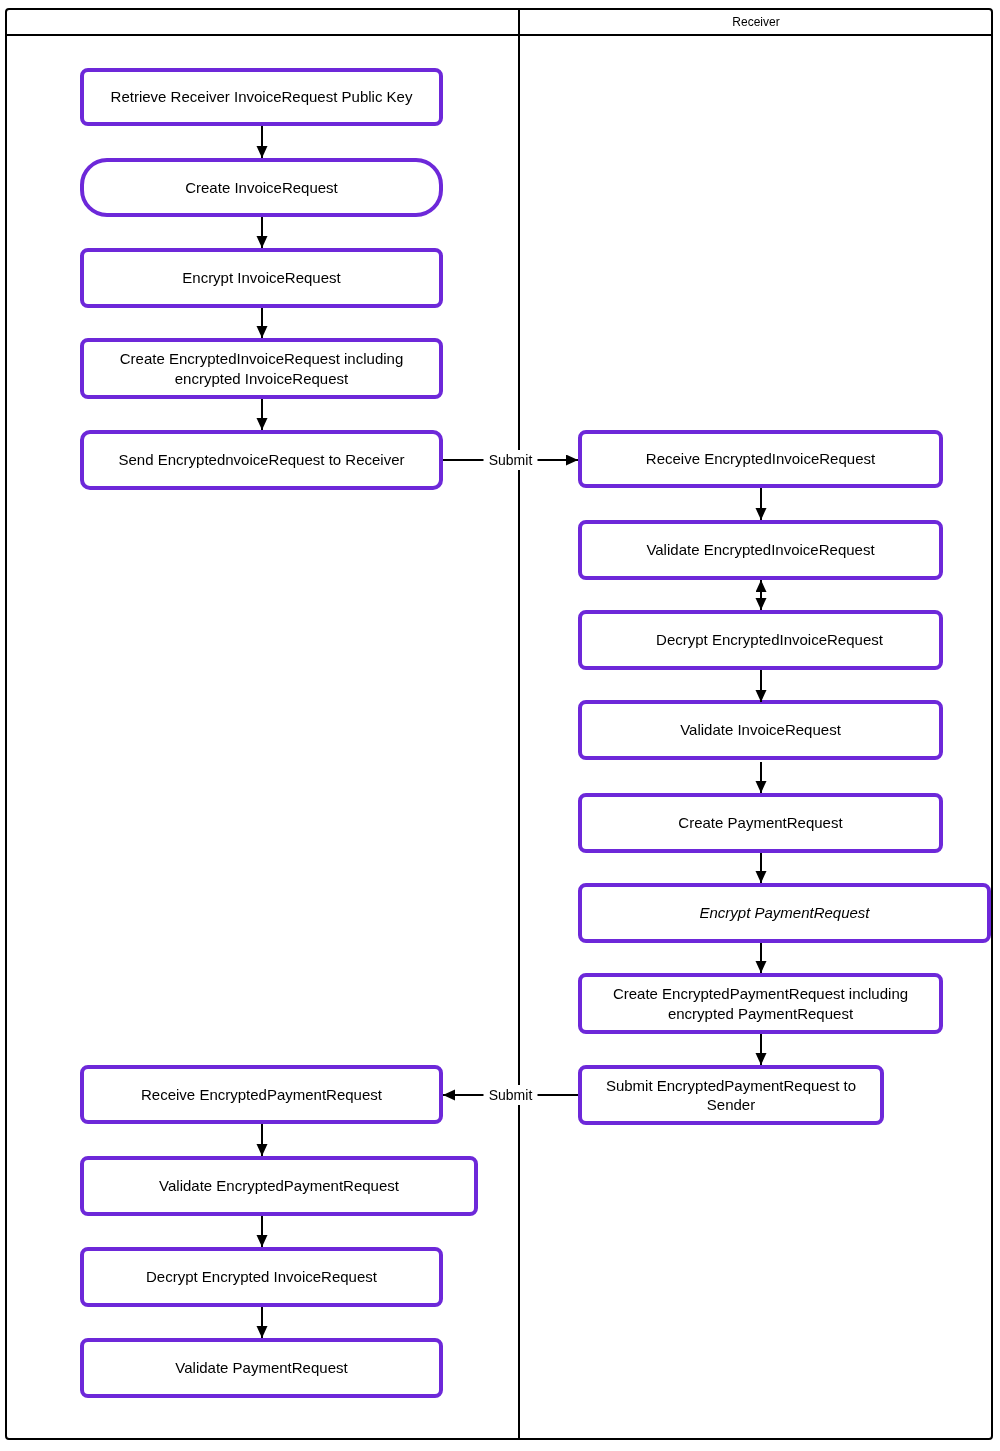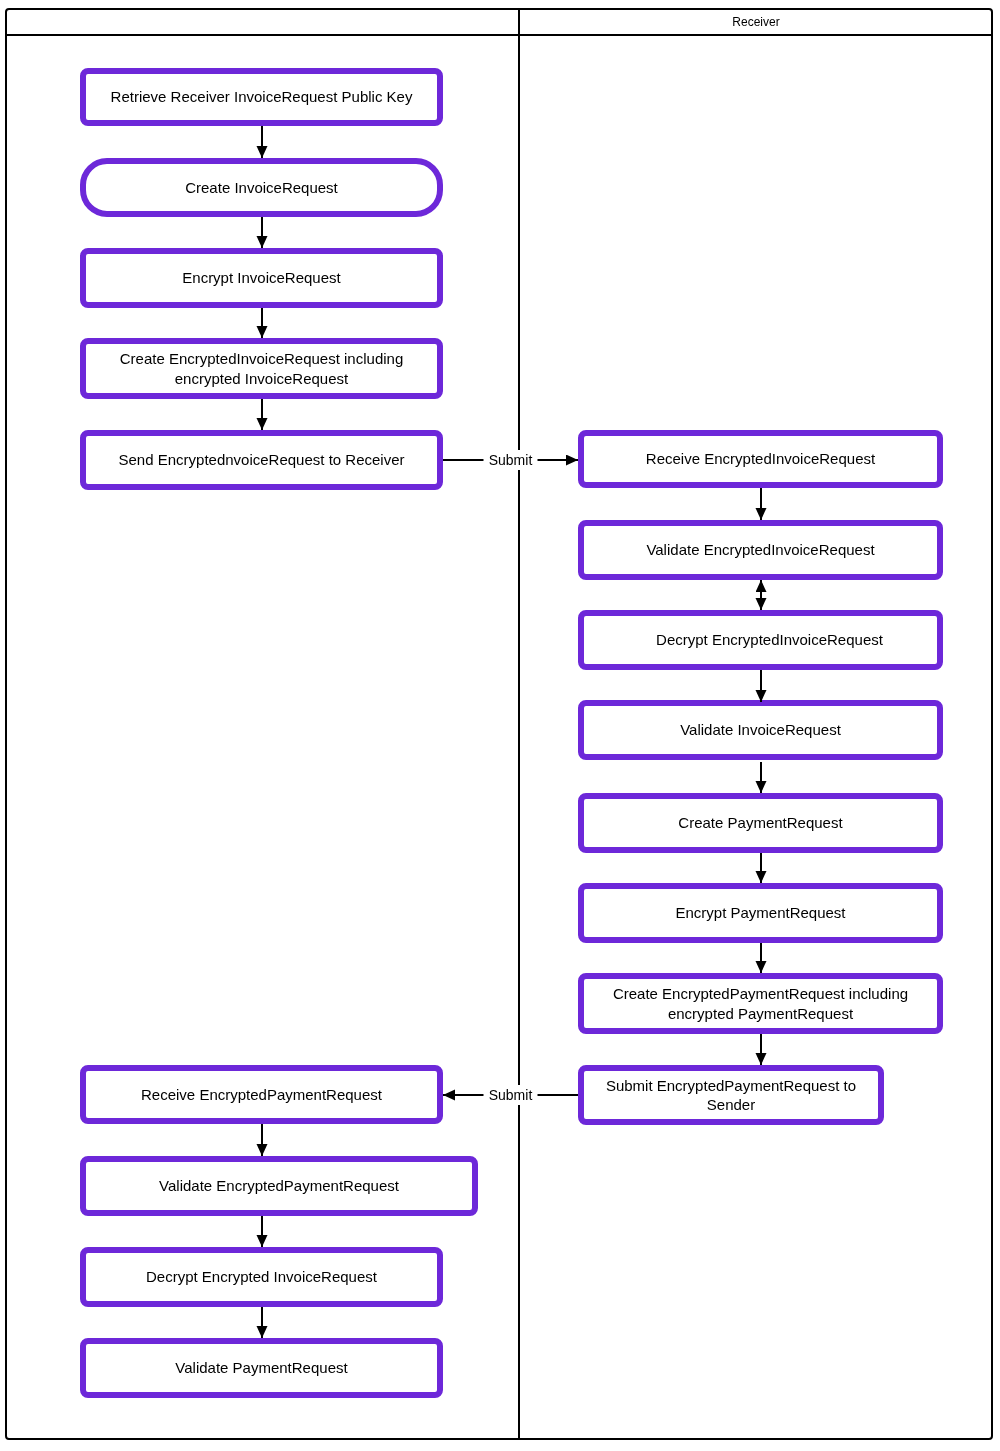--- a/index.html
+++ b/index.html
@@ -37,21 +37,21 @@
     top: 8px; height: 27px;
     display: flex; align-items: center; justify-content: center;
     font-size: 12px;
   }
   .lane-header.sender { left: 5px; width: 514px; }
   .lane-header.receiver { left: 519px; width: 474px; border-radius: 13px; }
   .node {
     position: absolute;
     box-sizing: border-box;
     background: #ffffff;
-    border: 6px solid #6d28d9;
+    border: 4px solid #6d28d9;
     border-radius: 8px;
     display: flex; align-items: center; justify-content: center;
     text-align: center;
     font-size: 15px;
     line-height: 1.3;
     padding: 0 14px;
   }
   svg.edges {
     position: absolute;
     left: 0; top: 0;
@@ -75,27 +75,27 @@
   <div class="frame"></div>
   <div class="header-underline"></div>
   <div class="lane-divider"></div>
   <div class="lane-header receiver">Receiver</div>
 
   <div id="nodes">
       <div class="node" style="left: 80px; top: 68px; width: 363px; height: 58px;">Retrieve Receiver InvoiceRequest Public Key</div>
       <div class="node" style="left: 80px; top: 158px; width: 363px; height: 59px; border-radius: 27px;">Create InvoiceRequest</div>
       <div class="node" style="left: 80px; top: 248px; width: 363px; height: 60px;">Encrypt InvoiceRequest</div>
       <div class="node" style="left: 80px; top: 338px; width: 363px; height: 61px;">Create EncryptedInvoiceRequest including encrypted InvoiceRequest</div>
-      <div class="node" style="left: 80px; top: 430px; width: 363px; height: 60px;">Send EncryptednvoiceRequest to Receiver</div>
+      <div class="node" style="left: 80px; top: 430px; width: 363px; height: 60px; border-radius: 10px;">Send EncryptednvoiceRequest to Receiver</div>
       <div class="node" style="left: 578px; top: 430px; width: 365px; height: 58px;">Receive EncryptedInvoiceRequest</div>
       <div class="node" style="left: 578px; top: 520px; width: 365px; height: 60px;">Validate EncryptedInvoiceRequest</div>
       <div class="node" style="left: 578px; top: 610px; width: 365px; height: 60px; padding-left: 32px;">Decrypt EncryptedInvoiceRequest</div>
       <div class="node" style="left: 578px; top: 700px; width: 365px; height: 60px;">Validate InvoiceRequest</div>
       <div class="node" style="left: 578px; top: 793px; width: 365px; height: 60px;">Create PaymentRequest</div>
-      <div class="node" style="left: 578px; top: 883px; width: 365px; height: 60px;">Encrypt PaymentRequest</div>
+      <div class="node" style="left: 578px; top: 883px; width: 413px; height: 60px; font-style: italic;">Encrypt PaymentRequest</div>
       <div class="node" style="left: 578px; top: 973px; width: 365px; height: 61px;">Create EncryptedPaymentRequest including encrypted PaymentRequest</div>
       <div class="node" style="left: 578px; top: 1065px; width: 306px; height: 60px;">Submit EncryptedPaymentRequest to Sender</div>
       <div class="node" style="left: 80px; top: 1065px; width: 363px; height: 59px;">Receive EncryptedPaymentRequest</div>
       <div class="node" style="left: 80px; top: 1156px; width: 398px; height: 60px;">Validate EncryptedPaymentRequest</div>
       <div class="node" style="left: 80px; top: 1247px; width: 363px; height: 60px;">Decrypt Encrypted InvoiceRequest</div>
       <div class="node" style="left: 80px; top: 1338px; width: 363px; height: 60px;">Validate PaymentRequest</div>
     </div>
 
   <svg id="edges" class="edges" width="1000" height="1451" viewBox="0 0 1000 1451">
     <defs>

